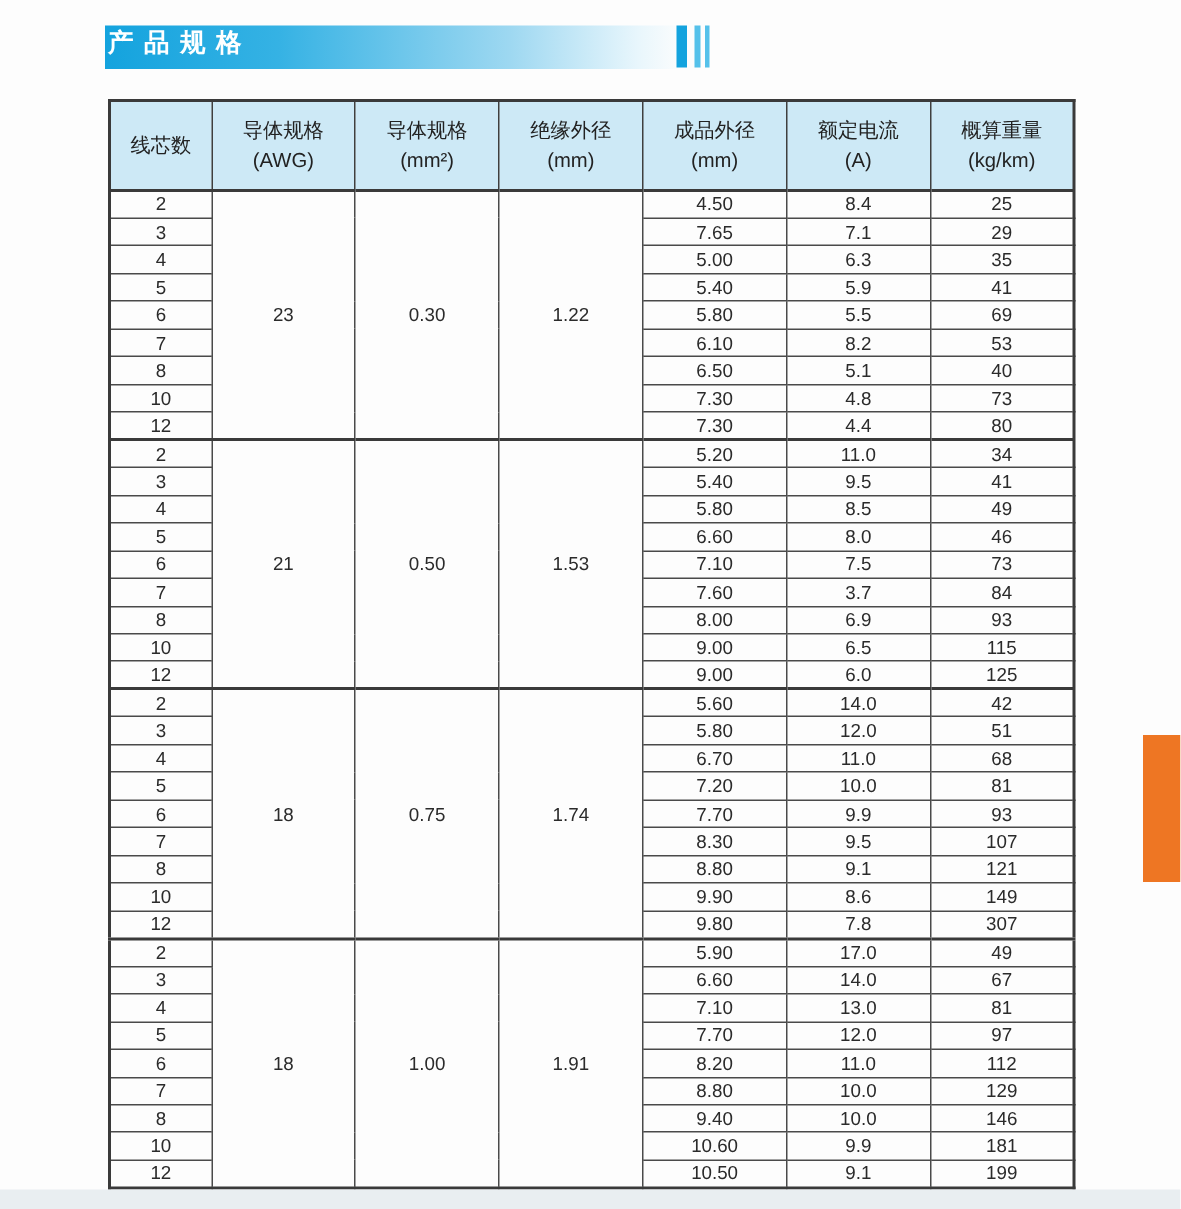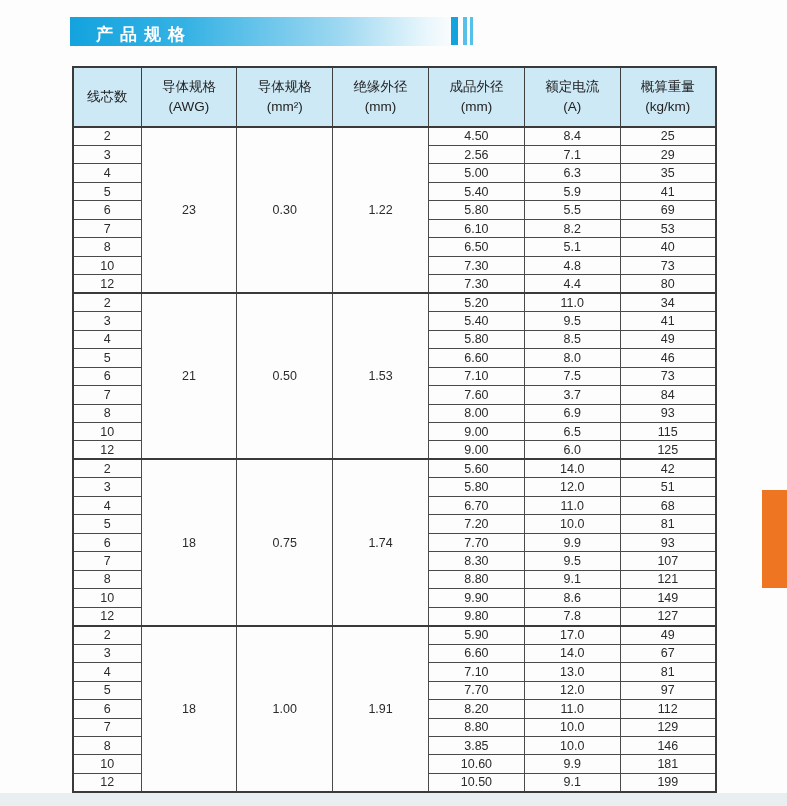--- a/index.html
+++ b/index.html
@@ -14,22 +14,22 @@
     position: absolute;
     left: 70px; top: 17px;
     width: 386px; height: 29px;
     background: linear-gradient(90deg,
       var(--banner_blue, #14a3de) 0%,
       #35b2e4 30%,
       #9ed8f1 70%,
       #e8f6fc 92%,
       #fdfdfd 100%);
     display: flex;
-    align-items: flex-end;
-    padding-left: 26px;
+    align-items: flex-start;
+    padding-left: 2px;
     color: #ffffff;
     font-size: 17px;
     font-weight: bold;
     letter-spacing: 7px;
   }
   .accent-bars {
     position: absolute;
     left: 451px; top: 17px;
     height: 28px;
     display: flex;
@@ -142,21 +142,21 @@
         <td>2</td>
         <td rowspan="9">23</td>
         <td rowspan="9">0.30</td>
         <td rowspan="9">1.22</td>
         <td>4.50</td>
         <td>8.4</td>
         <td>25</td>
       </tr>
       <tr>
         <td>3</td>
-        <td>2.56</td>
+        <td>7.65</td>
         <td>7.1</td>
         <td>29</td>
       </tr>
       <tr>
         <td>4</td>
         <td>5.00</td>
         <td>6.3</td>
         <td>35</td>
       </tr>
       <tr>
@@ -300,21 +300,21 @@
       <tr>
         <td>10</td>
         <td>9.90</td>
         <td>8.6</td>
         <td>149</td>
       </tr>
       <tr>
         <td>12</td>
         <td>9.80</td>
         <td>7.8</td>
-        <td>127</td>
+        <td>307</td>
       </tr>
       <tr class="group-start">
         <td>2</td>
         <td rowspan="9">18</td>
         <td rowspan="9">1.00</td>
         <td rowspan="9">1.91</td>
         <td>5.90</td>
         <td>17.0</td>
         <td>49</td>
       </tr>
@@ -343,21 +343,21 @@
         <td>112</td>
       </tr>
       <tr>
         <td>7</td>
         <td>8.80</td>
         <td>10.0</td>
         <td>129</td>
       </tr>
       <tr>
         <td>8</td>
-        <td>3.85</td>
+        <td>9.40</td>
         <td>10.0</td>
         <td>146</td>
       </tr>
       <tr>
         <td>10</td>
         <td>10.60</td>
         <td>9.9</td>
         <td>181</td>
       </tr>
       <tr>

